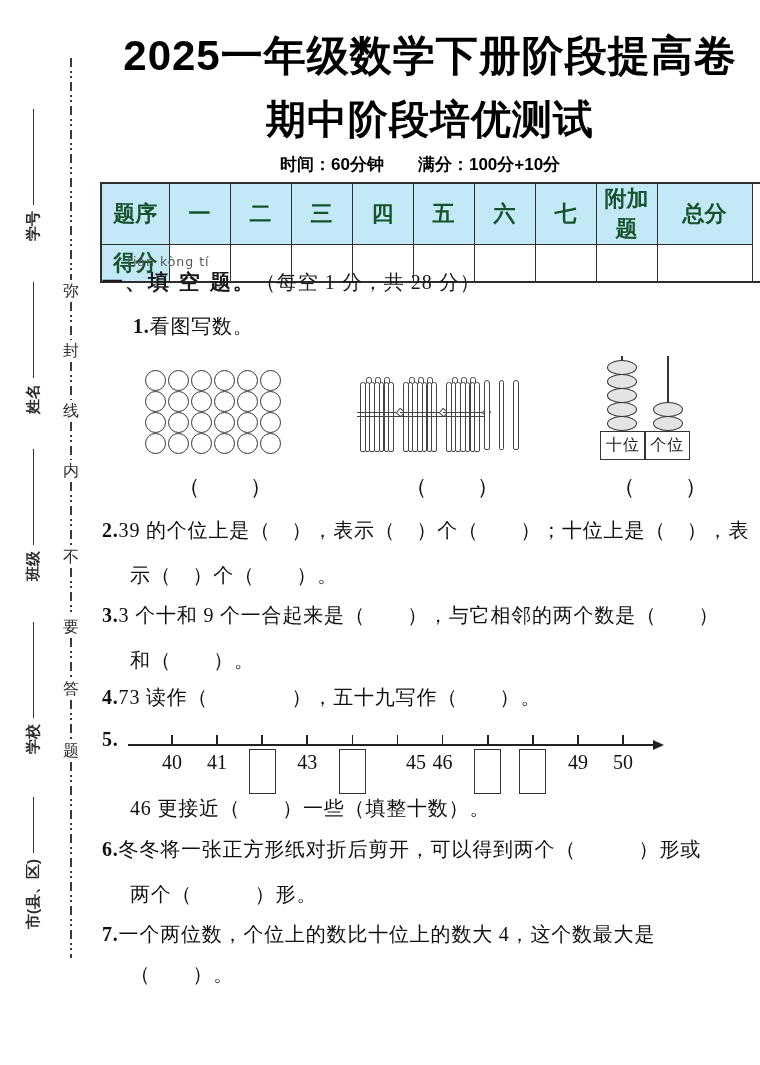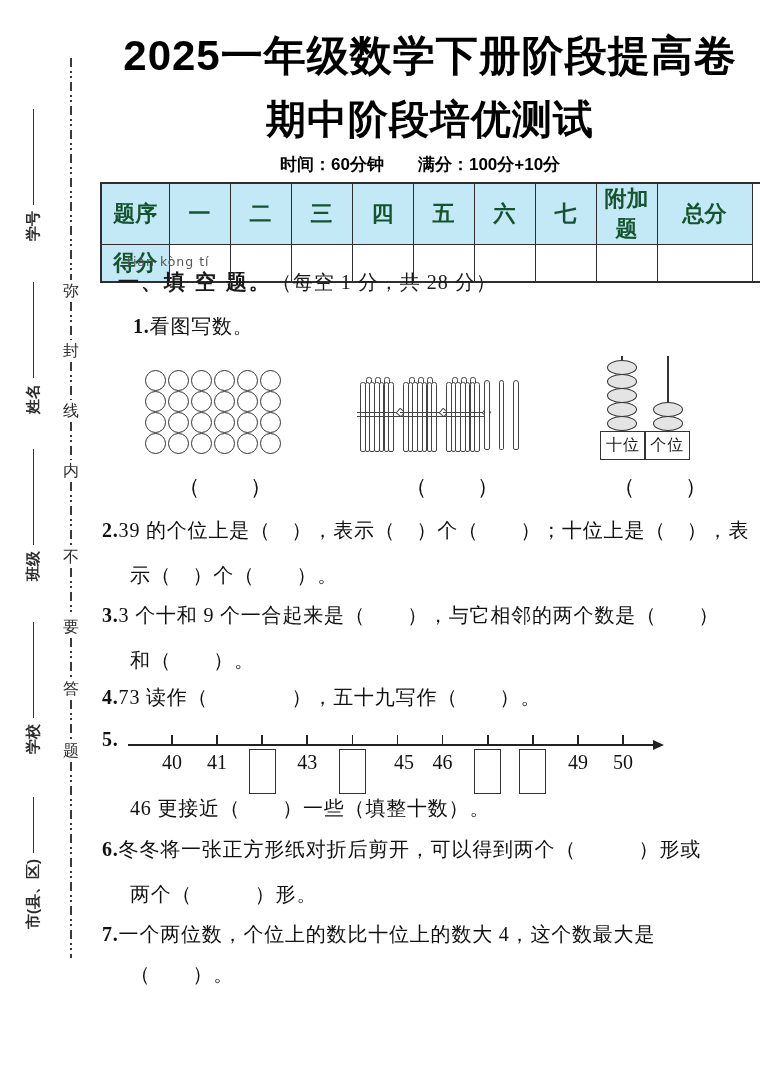--- a/index.html
+++ b/index.html
@@ -63,21 +63,21 @@
   .score-table tr:nth-child(1) td { height:33px; }
   .score-table tr:nth-child(2) td { height:37px; }
   .score-table { border:2.4px solid #2e2e2e; }
 
   
   .pinyin {
     position:absolute; left:127px; top:254px;
     font-family:"DejaVu Sans","Liberation Sans",sans-serif;
     font-size:12.5px; color:#555; letter-spacing:1px;
   }
-  .sec-heading { position:absolute; left:102px; top:268px; white-space:nowrap;margin-left:16px; }
+  .sec-heading { position:absolute; left:102px; top:268px; white-space:nowrap; }
   .sec-heading .main {
     font-family:"Liberation Sans","DejaVu Sans",sans-serif;
     font-weight:bold; font-size:21px; letter-spacing:2px;
   }
   .sec-heading .note { font-size:20px; letter-spacing:1px; }
   .qline { position:absolute; font-size:20px; letter-spacing:0.8px; white-space:nowrap; color:#111; }
   .qnum { font-weight:bold; font-family:"Liberation Serif","DejaVu Serif",serif; }
 
   
   .circles-grid {
@@ -368,21 +368,21 @@
       <div class="nl-label" style="left:152px">40</div>
       <div class="nl-tick" style="left:216.25px"></div>
       <div class="nl-label" style="left:197.1px">41</div>
       <div class="nl-tick" style="left:261.34999999999997px"></div>
       <div class="nl-box" style="left:248.7px"></div>
       <div class="nl-tick" style="left:306.45px"></div>
       <div class="nl-label" style="left:287.3px">43</div>
       <div class="nl-tick" style="left:351.54999999999995px"></div>
       <div class="nl-box" style="left:338.9px"></div>
       <div class="nl-tick" style="left:396.65px"></div>
-      <div class="nl-label" style="left:384px">45</div>
+      <div class="nl-label" style="left:396px">45</div>
       <div class="nl-tick" style="left:441.75px"></div>
       <div class="nl-label" style="left:422.6px">46</div>
       <div class="nl-tick" style="left:486.84999999999997px"></div>
       <div class="nl-box" style="left:474.2px"></div>
       <div class="nl-tick" style="left:531.9499999999999px"></div>
       <div class="nl-box" style="left:519.3px"></div>
       <div class="nl-tick" style="left:577.0500000000001px"></div>
       <div class="nl-label" style="left:557.9000000000001px">49</div>
       <div class="nl-tick" style="left:622.15px"></div>
       <div class="nl-label" style="left:603px">50</div>

